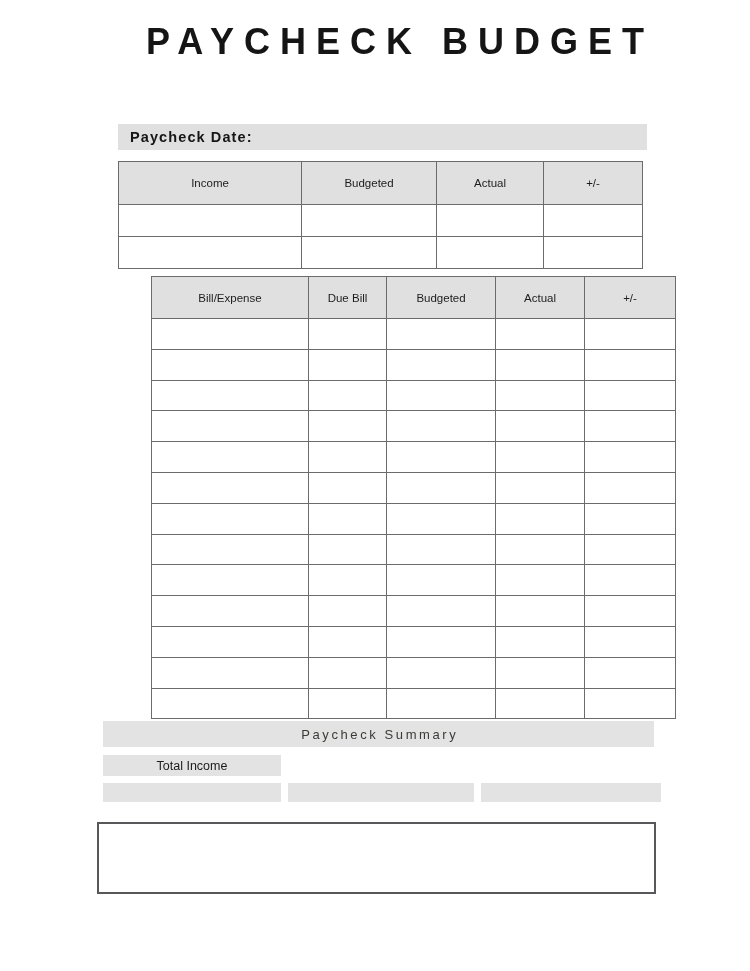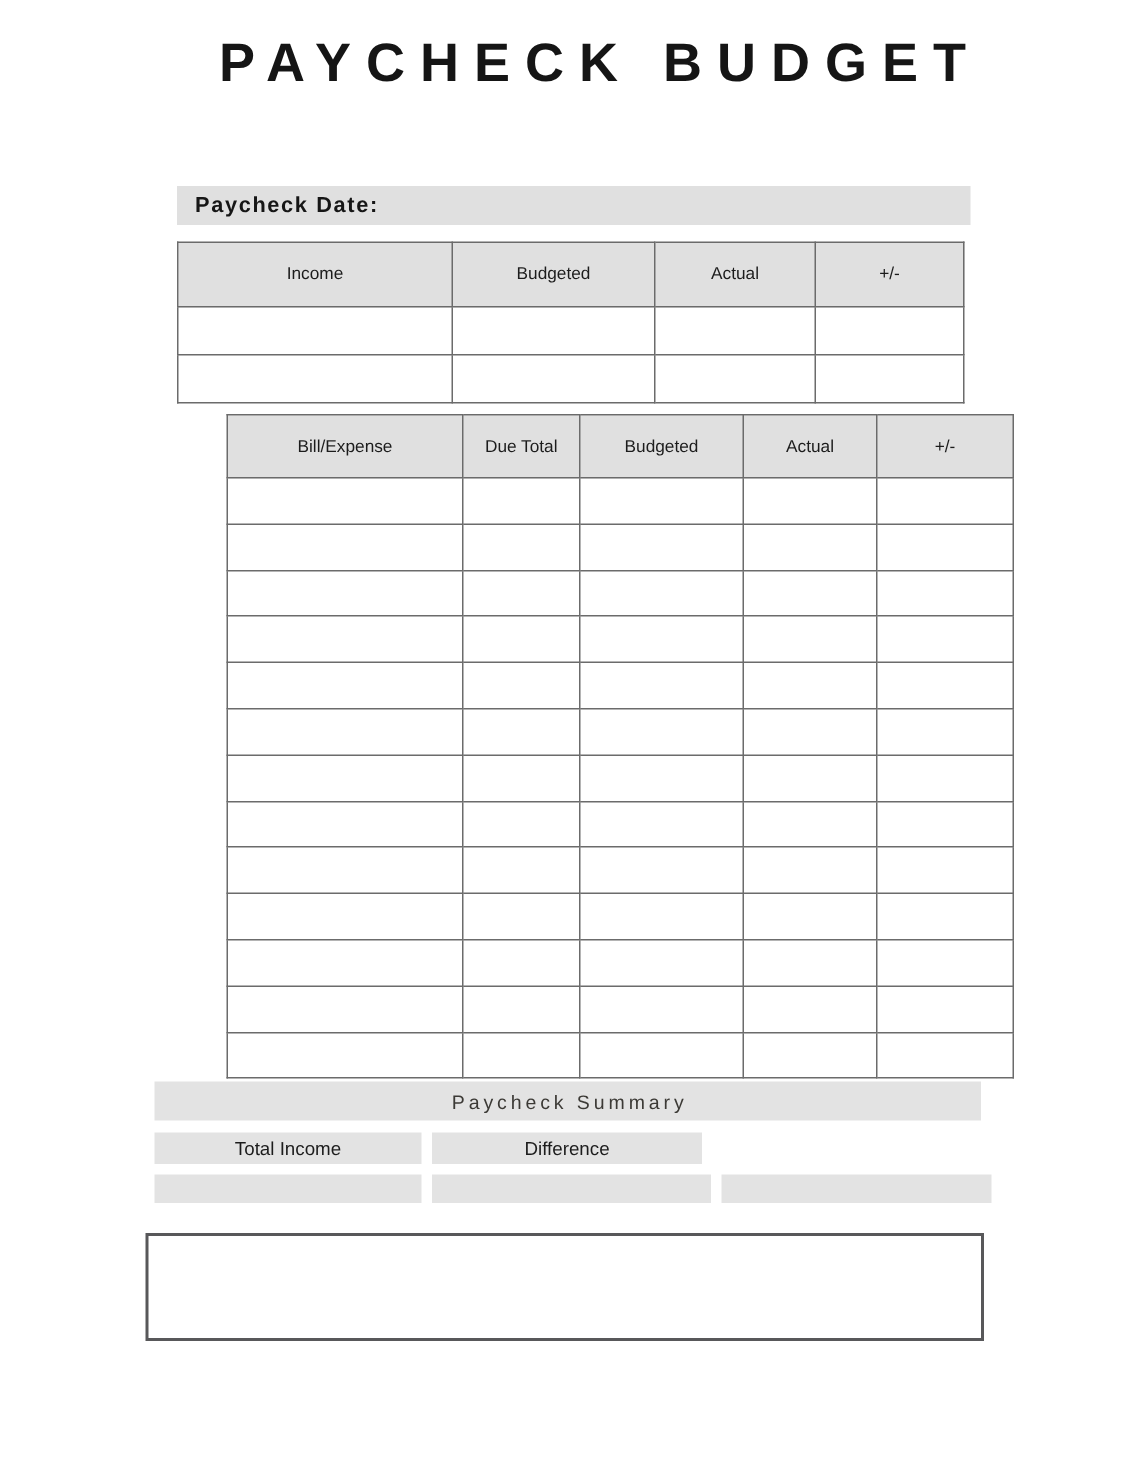--- a/index.html
+++ b/index.html
@@ -194,21 +194,21 @@
   <colgroup>
     <col style="width:157px">
     <col style="width:78px">
     <col style="width:109px">
     <col style="width:89px">
     <col style="width:91px">
   </colgroup>
   <thead>
     <tr>
       <th>Bill/Expense</th>
-      <th>Due Total</th>
+      <th>Due Bill</th>
       <th>Budgeted</th>
       <th>Actual</th>
       <th>+/-</th>
     </tr>
   </thead>
   <tbody>
       <tr>
         <td></td>
         <td></td>
         <td></td>
@@ -299,21 +299,20 @@
         <td></td>
         <td></td>
       </tr>
     </tbody>
 </table>
 
 <div class="summary-title">Paycheck Summary</div>
 
 <div class="summary-row labels">
   <div class="summary-cell c1">Total Income</div>
-  <div class="summary-cell c3">Difference</div>
 </div>
 
 <div class="summary-row values">
   <div class="summary-cell c1"></div>
   <div class="summary-cell c2"></div>
   <div class="summary-cell c3"></div>
 </div>
 
 <div class="notes-box"></div>
 

